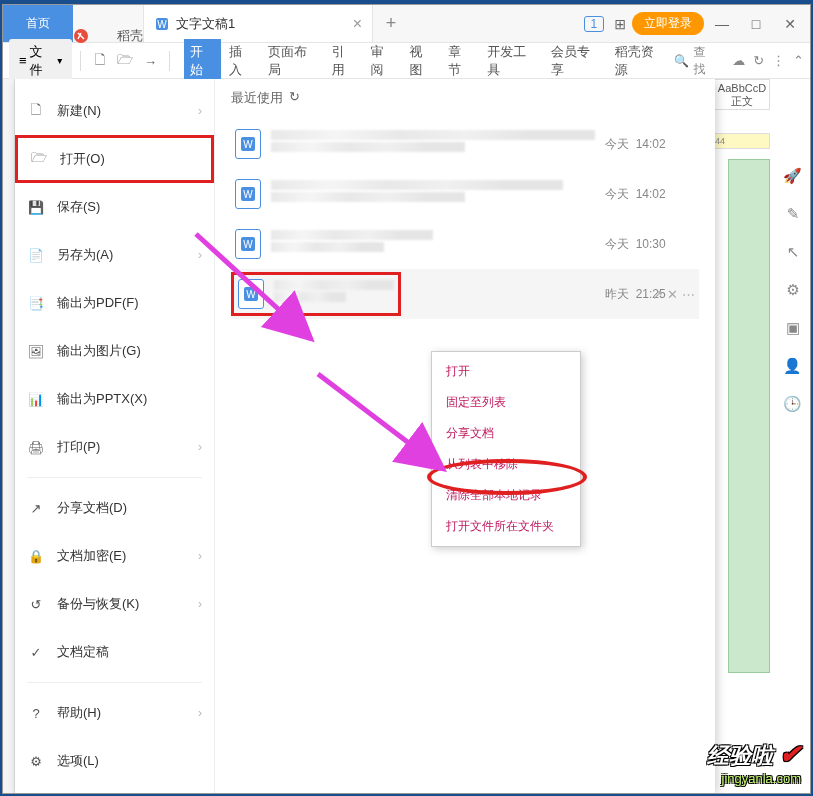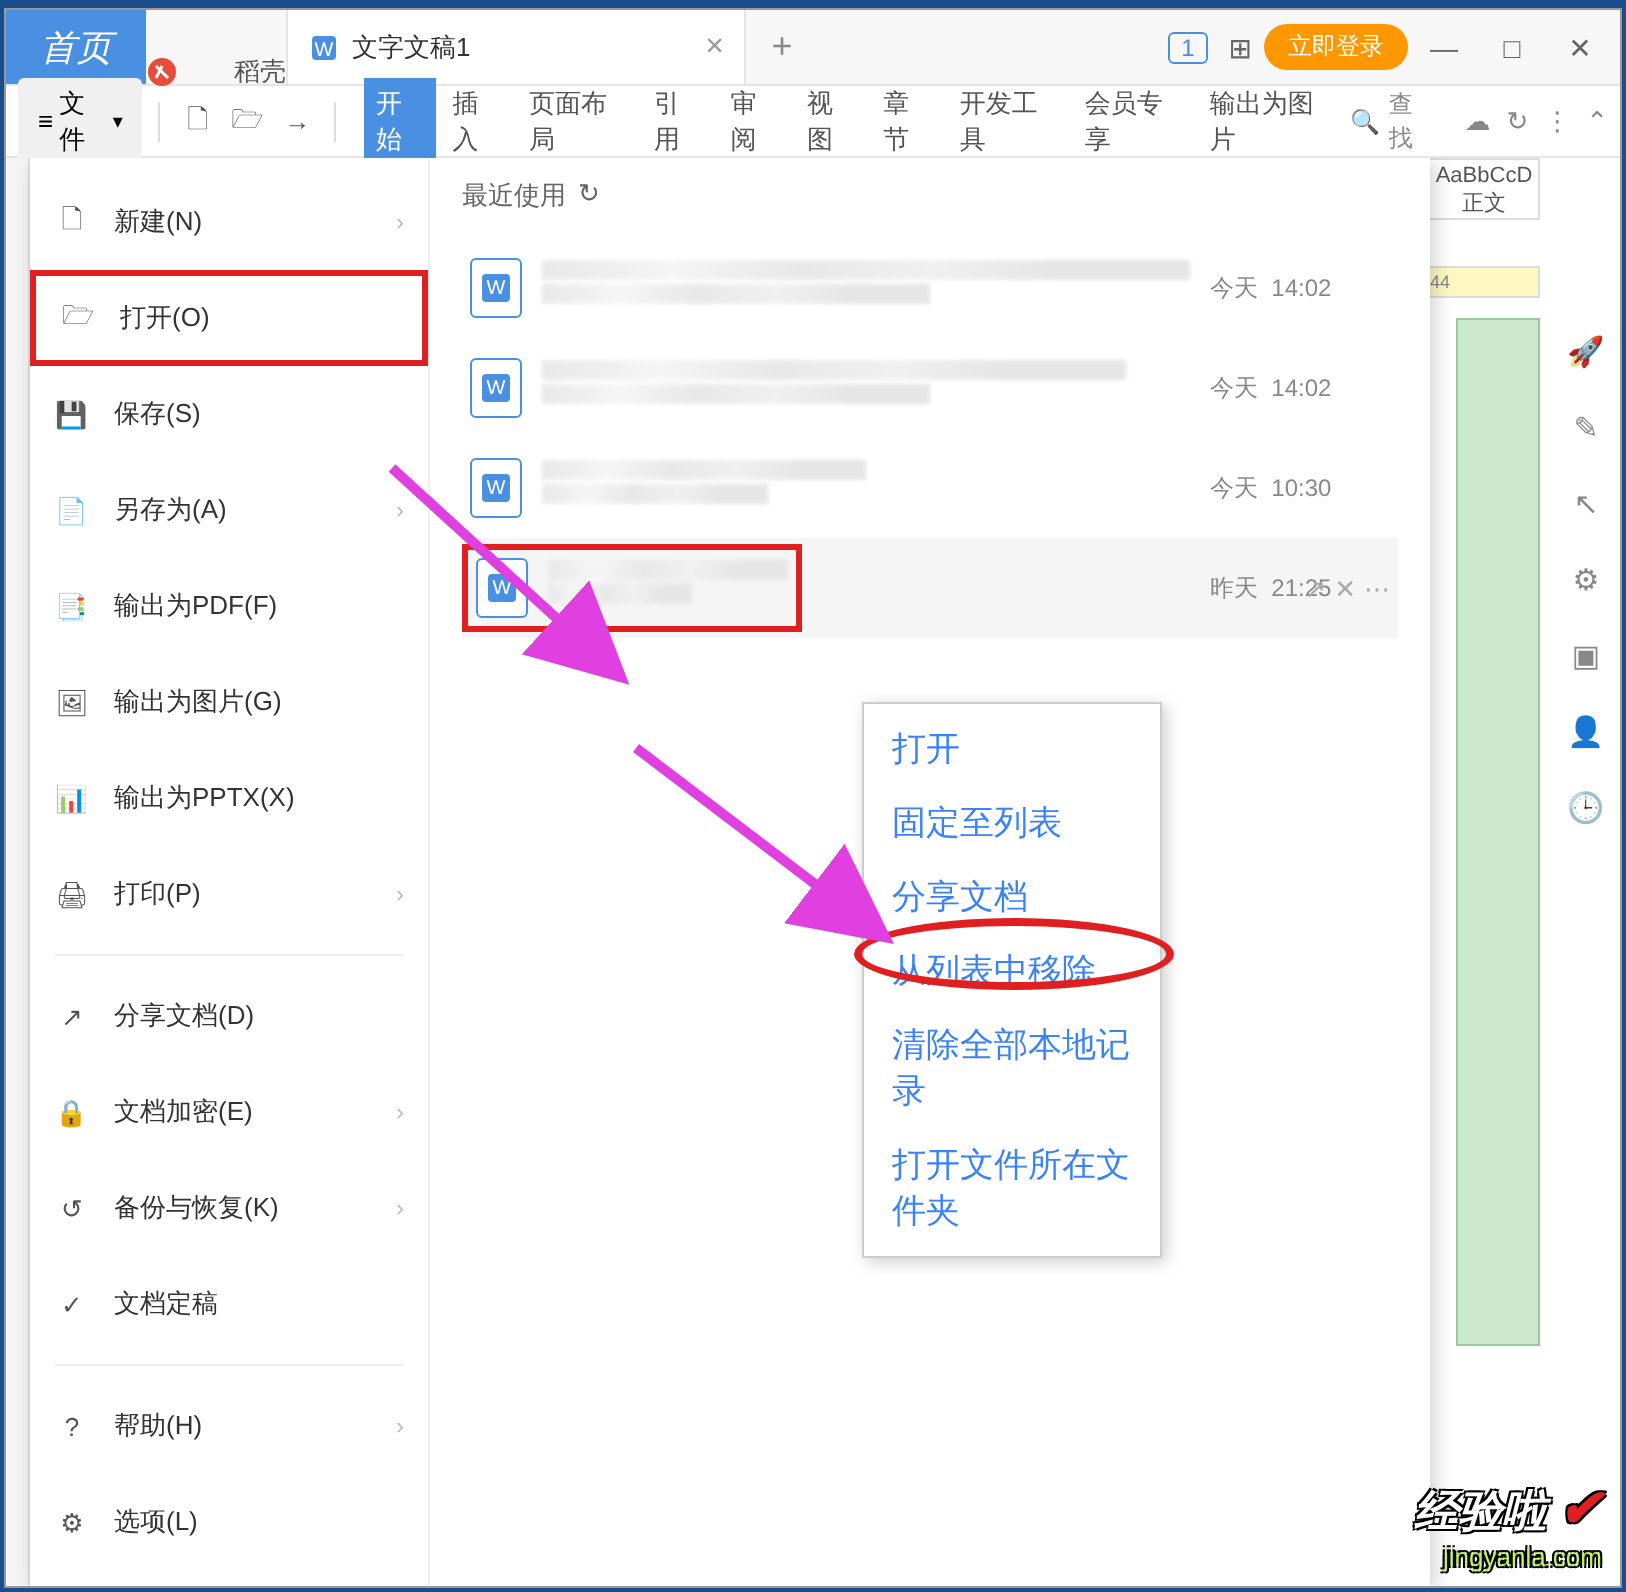--- a/index.html
+++ b/index.html
@@ -1,21 +1,21 @@
 <!DOCTYPE html>
 <html><head>
 <meta charset="utf-8">
 <style>
 * { margin: 0; padding: 0; box-sizing: border-box; font-family: "Microsoft YaHei", sans-serif; }
 body { width: 813px; height: 796px; background: #1a4d8c; overflow: hidden; position: relative; }
 .window { position: absolute; top: 4px; left: 2px; right: 2px; bottom: 2px; background: #fff; border: 1px solid #999; display: flex; flex-direction: column; }
 
 
 .titlebar { height: 38px; background: #f7f7f7; display: flex; align-items: stretch; border-bottom: 1px solid #e5e5e5; }
-.tab-home { width: 70px; background: #4a90e2; color: #fff; display: flex; align-items: center; justify-content: center; font-size: 18px; font-style: italic; }
+.tab-home { width: 70px; background: #4a90e2; color: #fff; display: flex; align-items: center; justify-content: center; font-size: 12px; }
 .tab-app { width: 70px; display: flex; align-items: center; justify-content: space-between; gap: 19px; font-size: 13px; color: #555; margin-top: 24px; }
 .tab-doc2 { width: 230px; background: #fff; display: flex; align-items: center; padding: 0 10px; font-size: 13px; color: #333; gap: 6px; border-left: 1px solid #e5e5e5; border-right: 1px solid #e5e5e5; }
 .tab-close { margin-left: auto; color: #999; font-size: 16px; }
 .tab-plus { width: 36px; display: flex; align-items: center; justify-content: center; color: #888; font-size: 18px; }
 .title-right { margin-left: auto; display: flex; align-items: center; gap: 2px; padding-right: 4px; }
 .login-btn { background: #ff9800; color: #fff; border-radius: 12px; padding: 3px 12px; font-size: 12px; }
 .win-btn { width: 32px; height: 30px; display: flex; align-items: center; justify-content: center; color: #666; font-size: 14px; }
 .grid-icon { font-size: 14px; color: #666; margin: 0 4px; }
 .num-box { border: 1px solid #4a90e2; padding: 0 6px; font-size: 12px; color: #4a90e2; border-radius: 3px; margin-right: 4px; }
 
@@ -50,21 +50,21 @@
 .blur-line { height: 10px; background: linear-gradient(90deg, #e8e8e8 0%, #f5f5f5 20%, #e8e8e8 40%, #f0f0f0 60%, #e5e5e5 80%); filter: blur(1px); }
 .blur-line.short { width: 60%; }
 .recent-time { font-size: 12px; color: #888; width: 90px; text-align: left; }
 .recent-item.hl { background: #f5f5f5; }
 .recent-item.hl .doc-wrap { border: 3px solid #e02020; padding: 4px; margin: -7px -4px; }
 .doc-wrap { display: flex; align-items: center; gap: 10px; }
 .row-actions { position: absolute; right: 4px; display: flex; gap: 4px; color: #aaa; font-size: 13px; }
 
 
 .ctx-menu { position: absolute; left: 428px; top: 272px; width: 150px; background: #fff; border: 1px solid #ccc; box-shadow: 2px 2px 8px rgba(0,0,0,0.2); z-index: 20; padding: 4px 0; }
-.ctx-item { padding: 7px 14px; font-size: 17px; color: #3b82f6; }
+.ctx-item { padding: 7px 14px; font-size: 12px; color: #be185d; }
 .ctx-item.circled { position: relative; }
 .ellipse { position: absolute; left: 424px; top: 380px; width: 160px; height: 36px; border: 4px solid #e02020; border-radius: 50%; z-index: 25; pointer-events: none; }
 
 
 .doc-area { position: absolute; right: 0; top: 0; bottom: 0; width: 100px; background: #fff; }
 .style-box { position: absolute; right: 40px; top: 0; width: 56px; height: 31px; border: 1px solid #ddd; font-size: 11px; text-align: center; padding: 2px; color: #555; }
 .ruler-h { position: absolute; right: 40px; top: 54px; width: 60px; height: 16px; background: #fef9c3; border: 1px solid #ddd; font-size: 9px; color: #888; display: flex; align-items: center; padding-left: 4px; }
 .page-edit { position: absolute; right: 40px; top: 80px; width: 42px; bottom: 120px; background: #cce8cc; border: 1px solid #9c9; }
 .side-tools { position: absolute; right: 0; top: 80px; width: 34px; display: flex; flex-direction: column; align-items: center; gap: 20px; padding-top: 8px; }
 .side-tool { width: 18px; height: 18px; color: #888; font-size: 15px; display: flex; align-items: center; justify-content: center; }
@@ -128,21 +128,21 @@
     <div class="ribbon-tabs">
       <div class="r-tab active">开始</div>
       <div class="r-tab">插入</div>
       <div class="r-tab">页面布局</div>
       <div class="r-tab">引用</div>
       <div class="r-tab">审阅</div>
       <div class="r-tab">视图</div>
       <div class="r-tab">章节</div>
       <div class="r-tab">开发工具</div>
       <div class="r-tab">会员专享</div>
-      <div class="r-tab">输出为图片</div>
+      <div class="r-tab">稻壳资源</div>
     </div>
     <div class="search">
       <span>🔍</span>
       <span>查找</span>
     </div>
     <div class="tb-right-icons">
       <span>☁</span>
       <span>↻</span>
       <span>⋮</span>
       <span>⌃</span>

